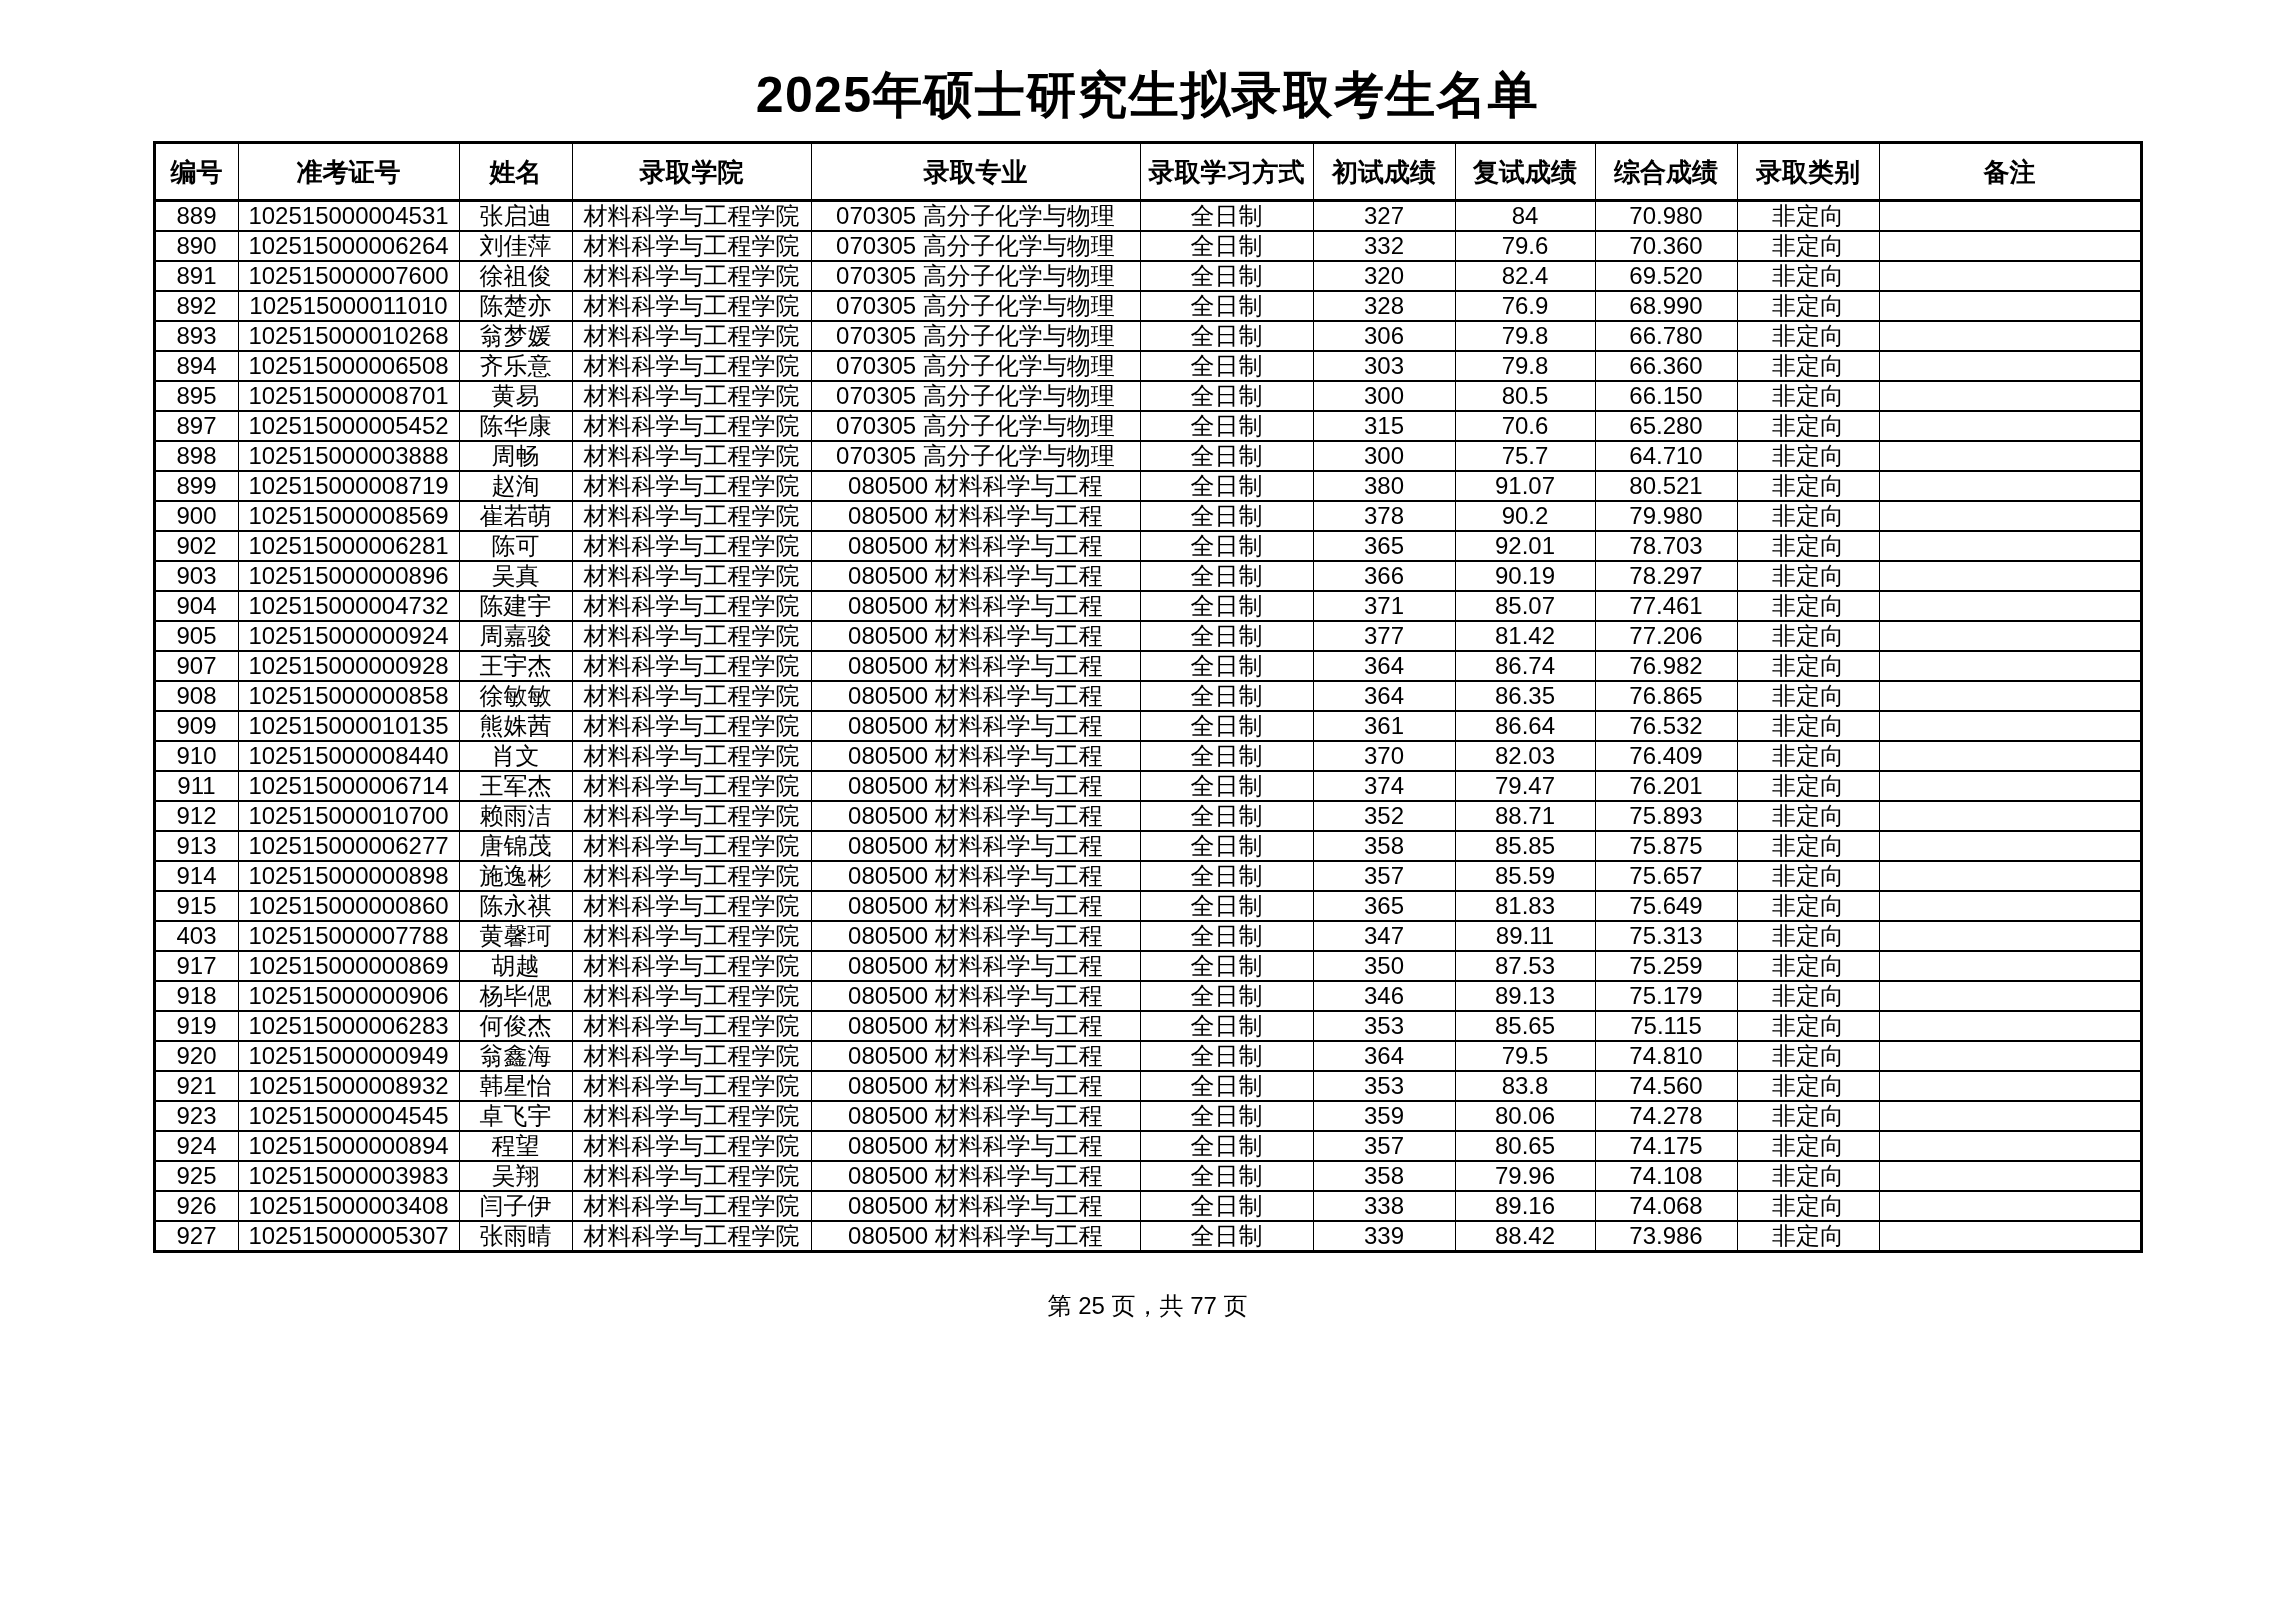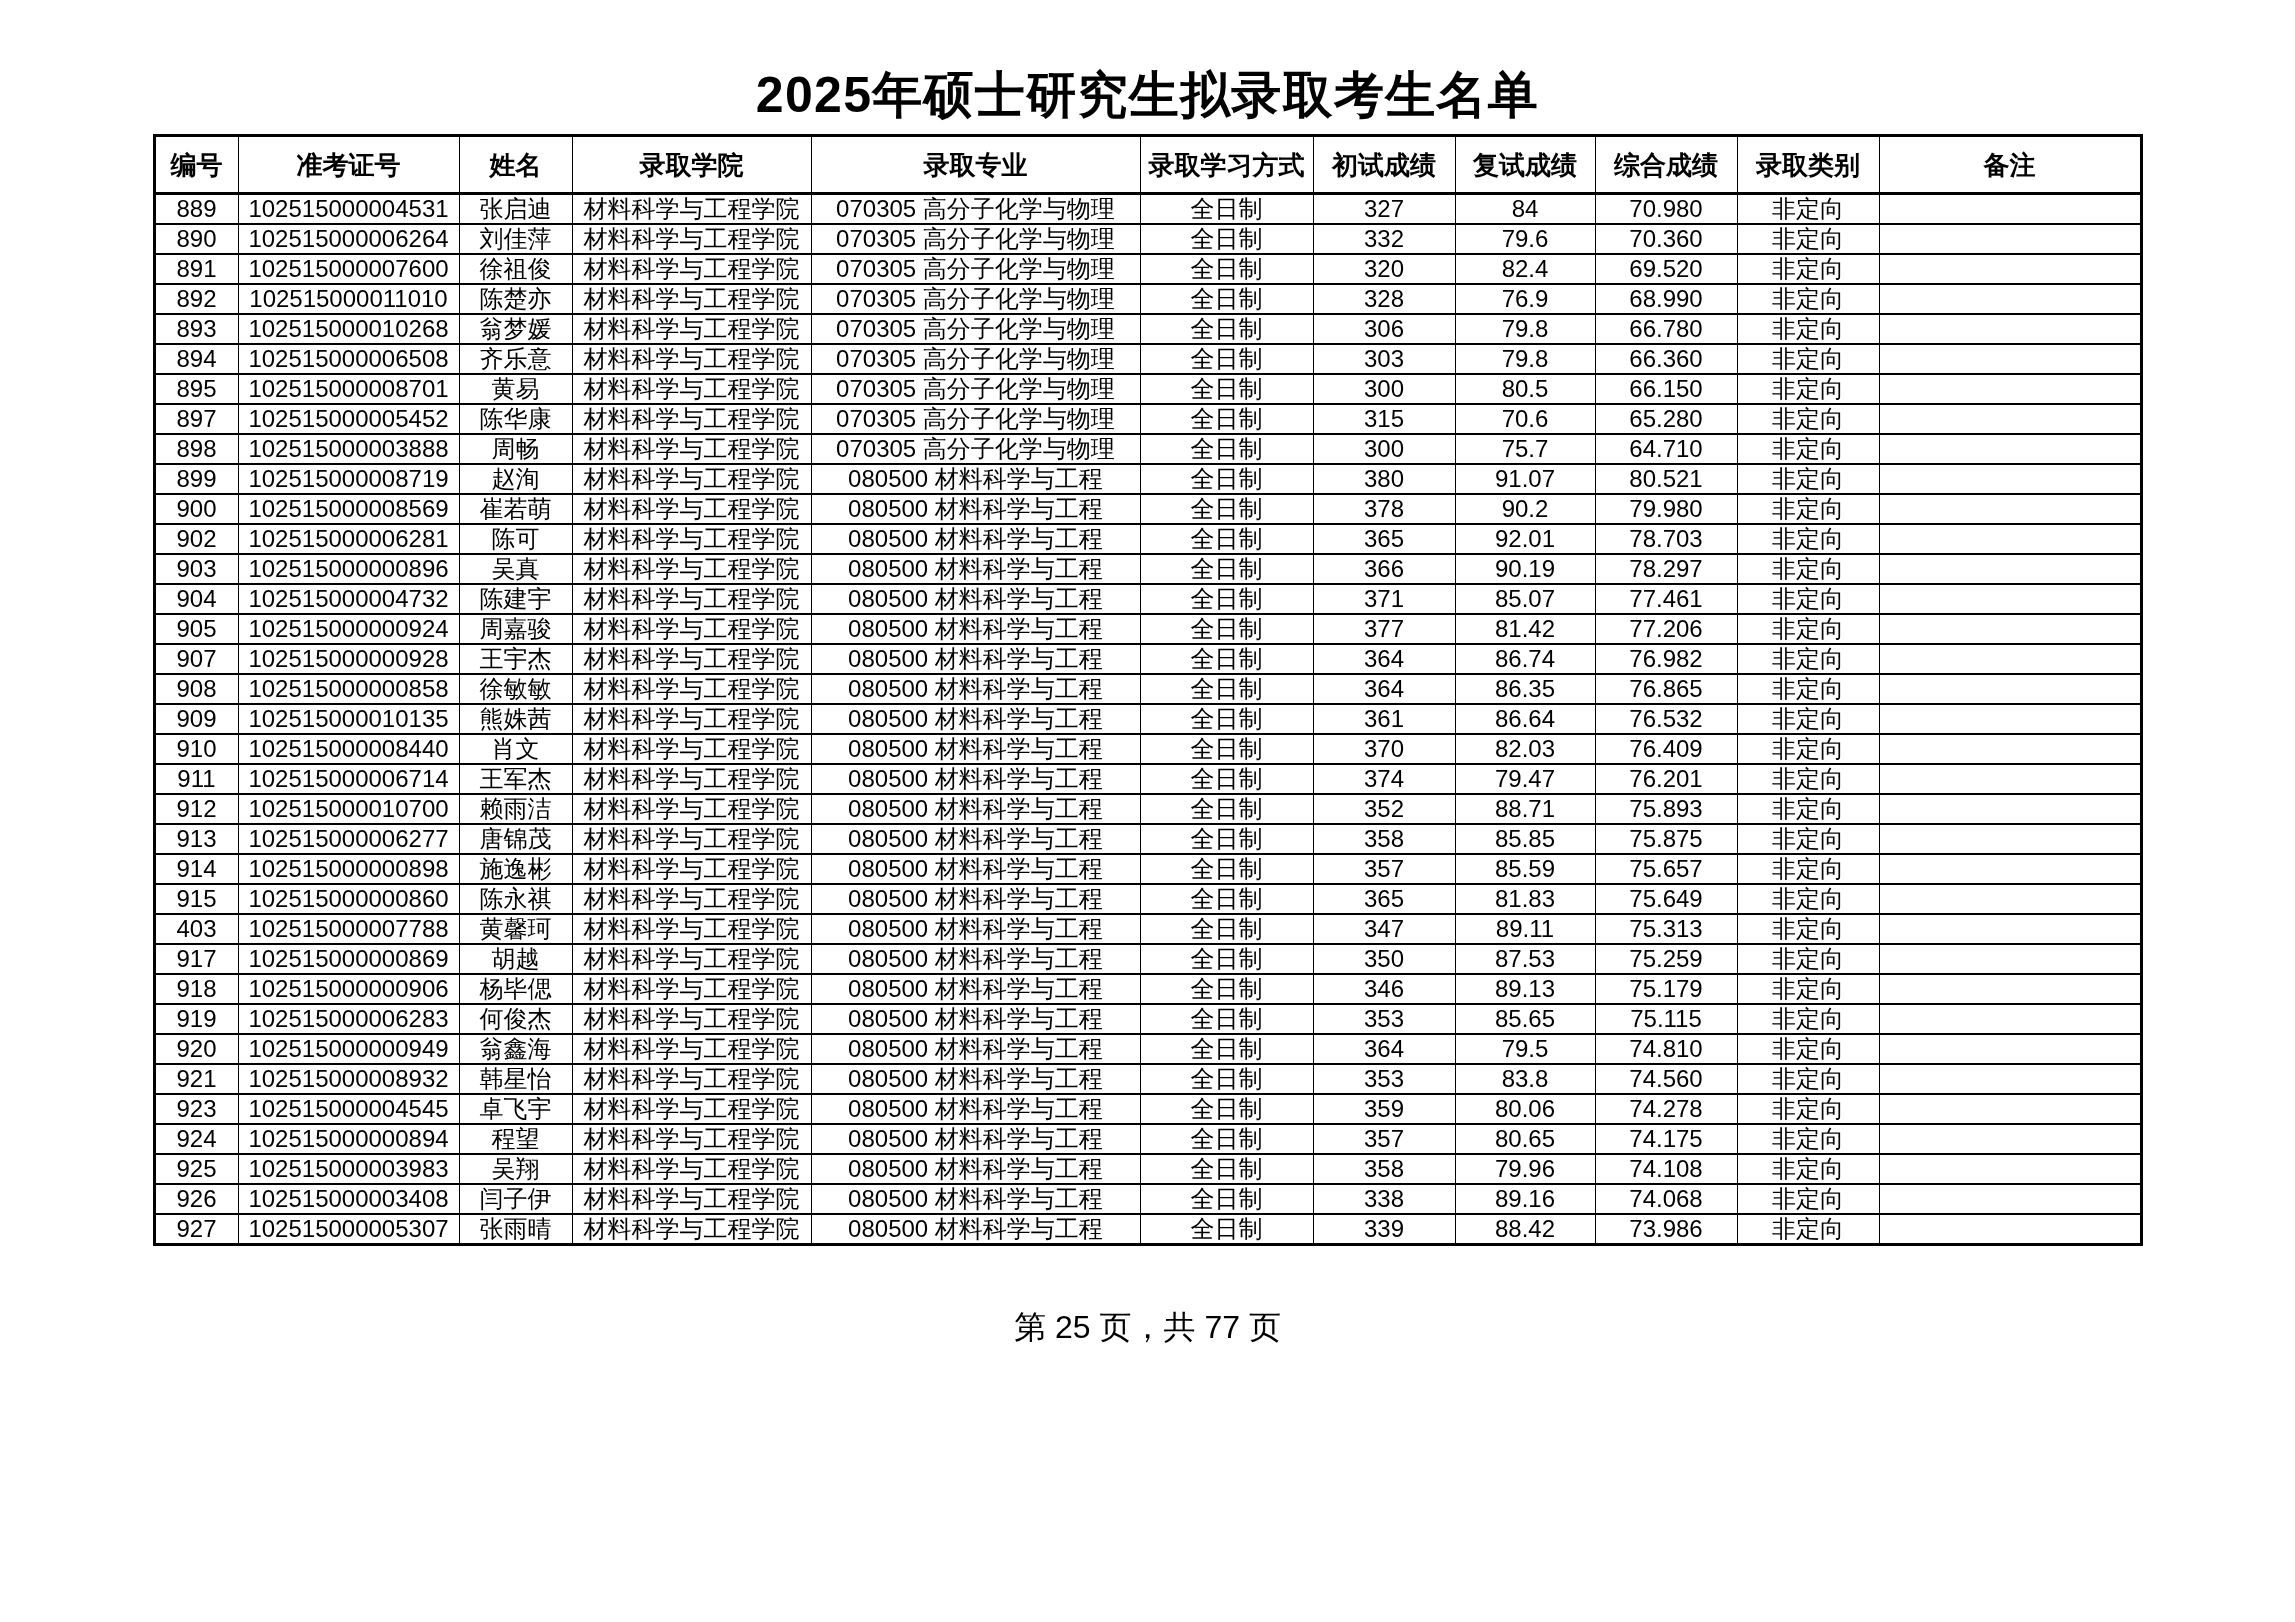--- a/index.html
+++ b/index.html
@@ -14,21 +14,21 @@
   .page-title {
     margin: 70px 0 0 0;
     text-align: center;
     font-size: 50px;
     font-weight: 700;
     letter-spacing: 1.3px;
     line-height: 1;
     font-family: "Liberation Sans", "DejaVu Sans", sans-serif;
   }
   table.roster {
-    margin: 14px auto 0 auto;
+    margin: 21px auto 0 auto;
     border-collapse: collapse;
     table-layout: fixed;
     border: 3.3px solid #000000;
   }
   table.roster th,
   table.roster td {
     border: 1.3px solid #000000;
     border-top-width: 2px;
     border-bottom-width: 2px;
     padding: 0;
@@ -44,22 +44,22 @@
     font-weight: 700;
     border-bottom-width: 3.3px;
   }
   table.roster tbody td {
     height: 28px;
     font-size: 24px;
     font-weight: 400;
   }
   .page-footer {
     text-align: center;
-    margin-top: 65px;
-    font-size: 32px;
+    margin-top: 41px;
+    font-size: 24px;
     line-height: 1;
   }
 </style>
 </head>
 <body>
 
 <div class="page">
   <h1 class="page-title">2025年硕士研究生拟录取考生名单</h1>
 
   <table class="roster">

